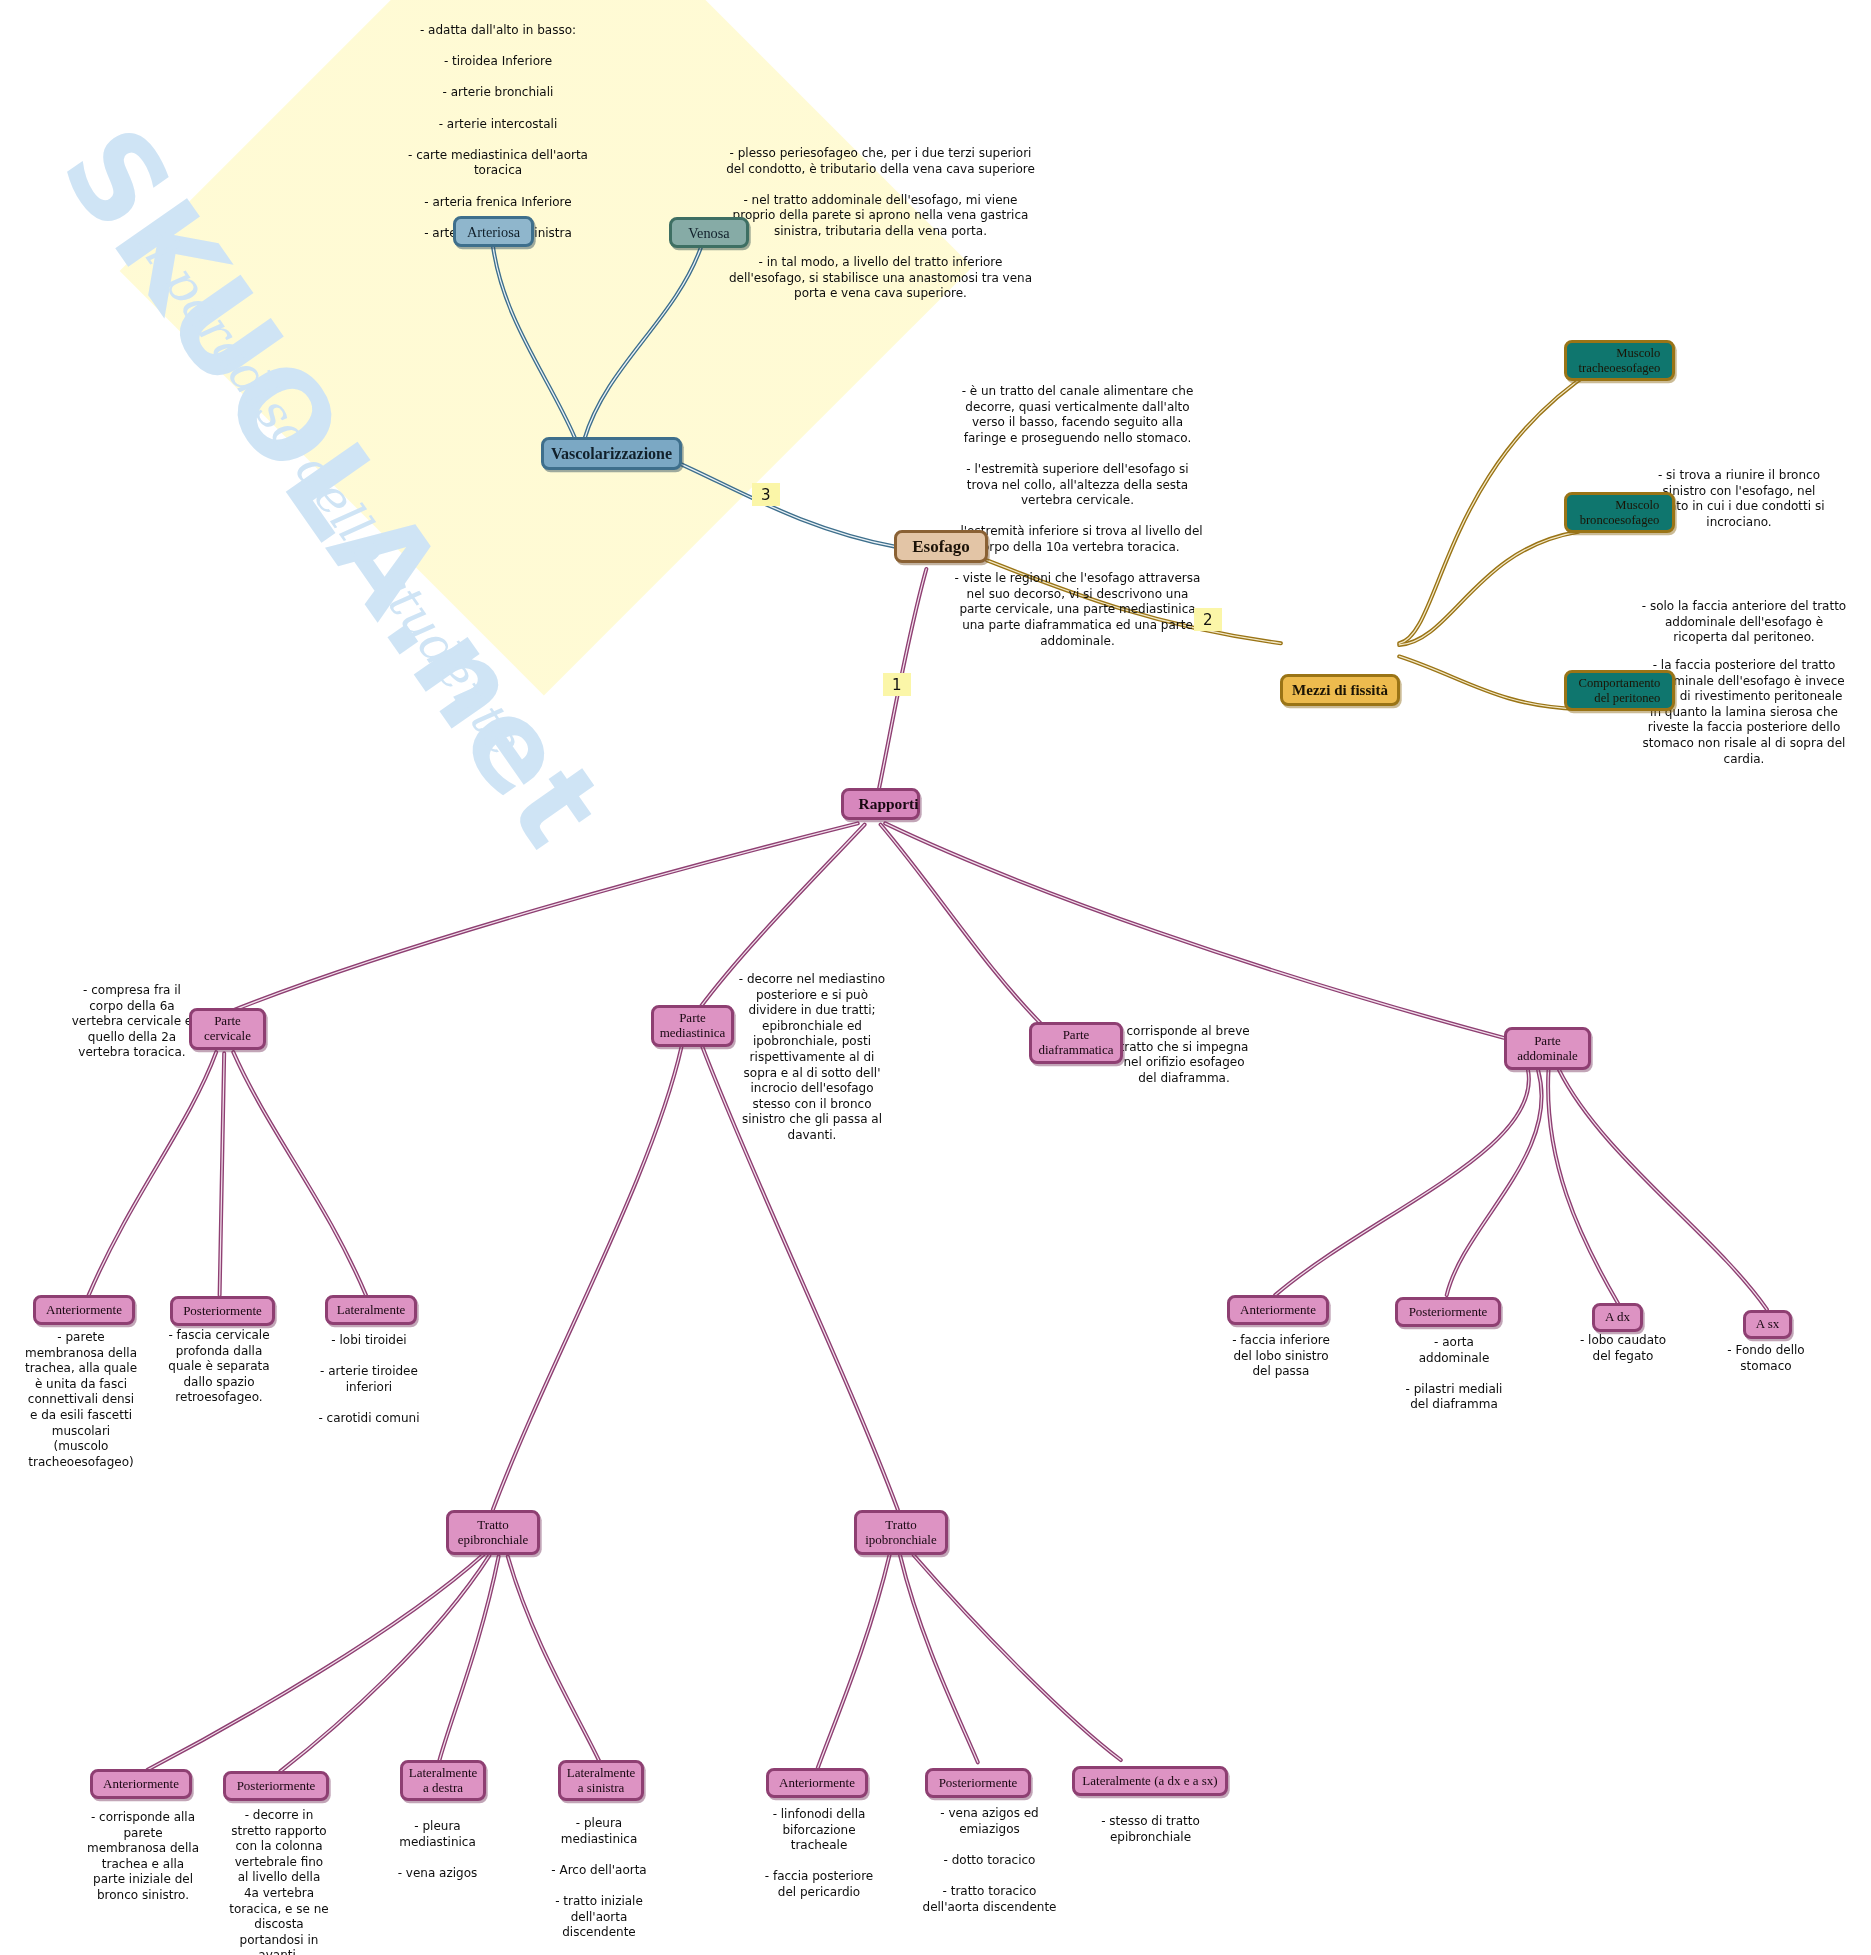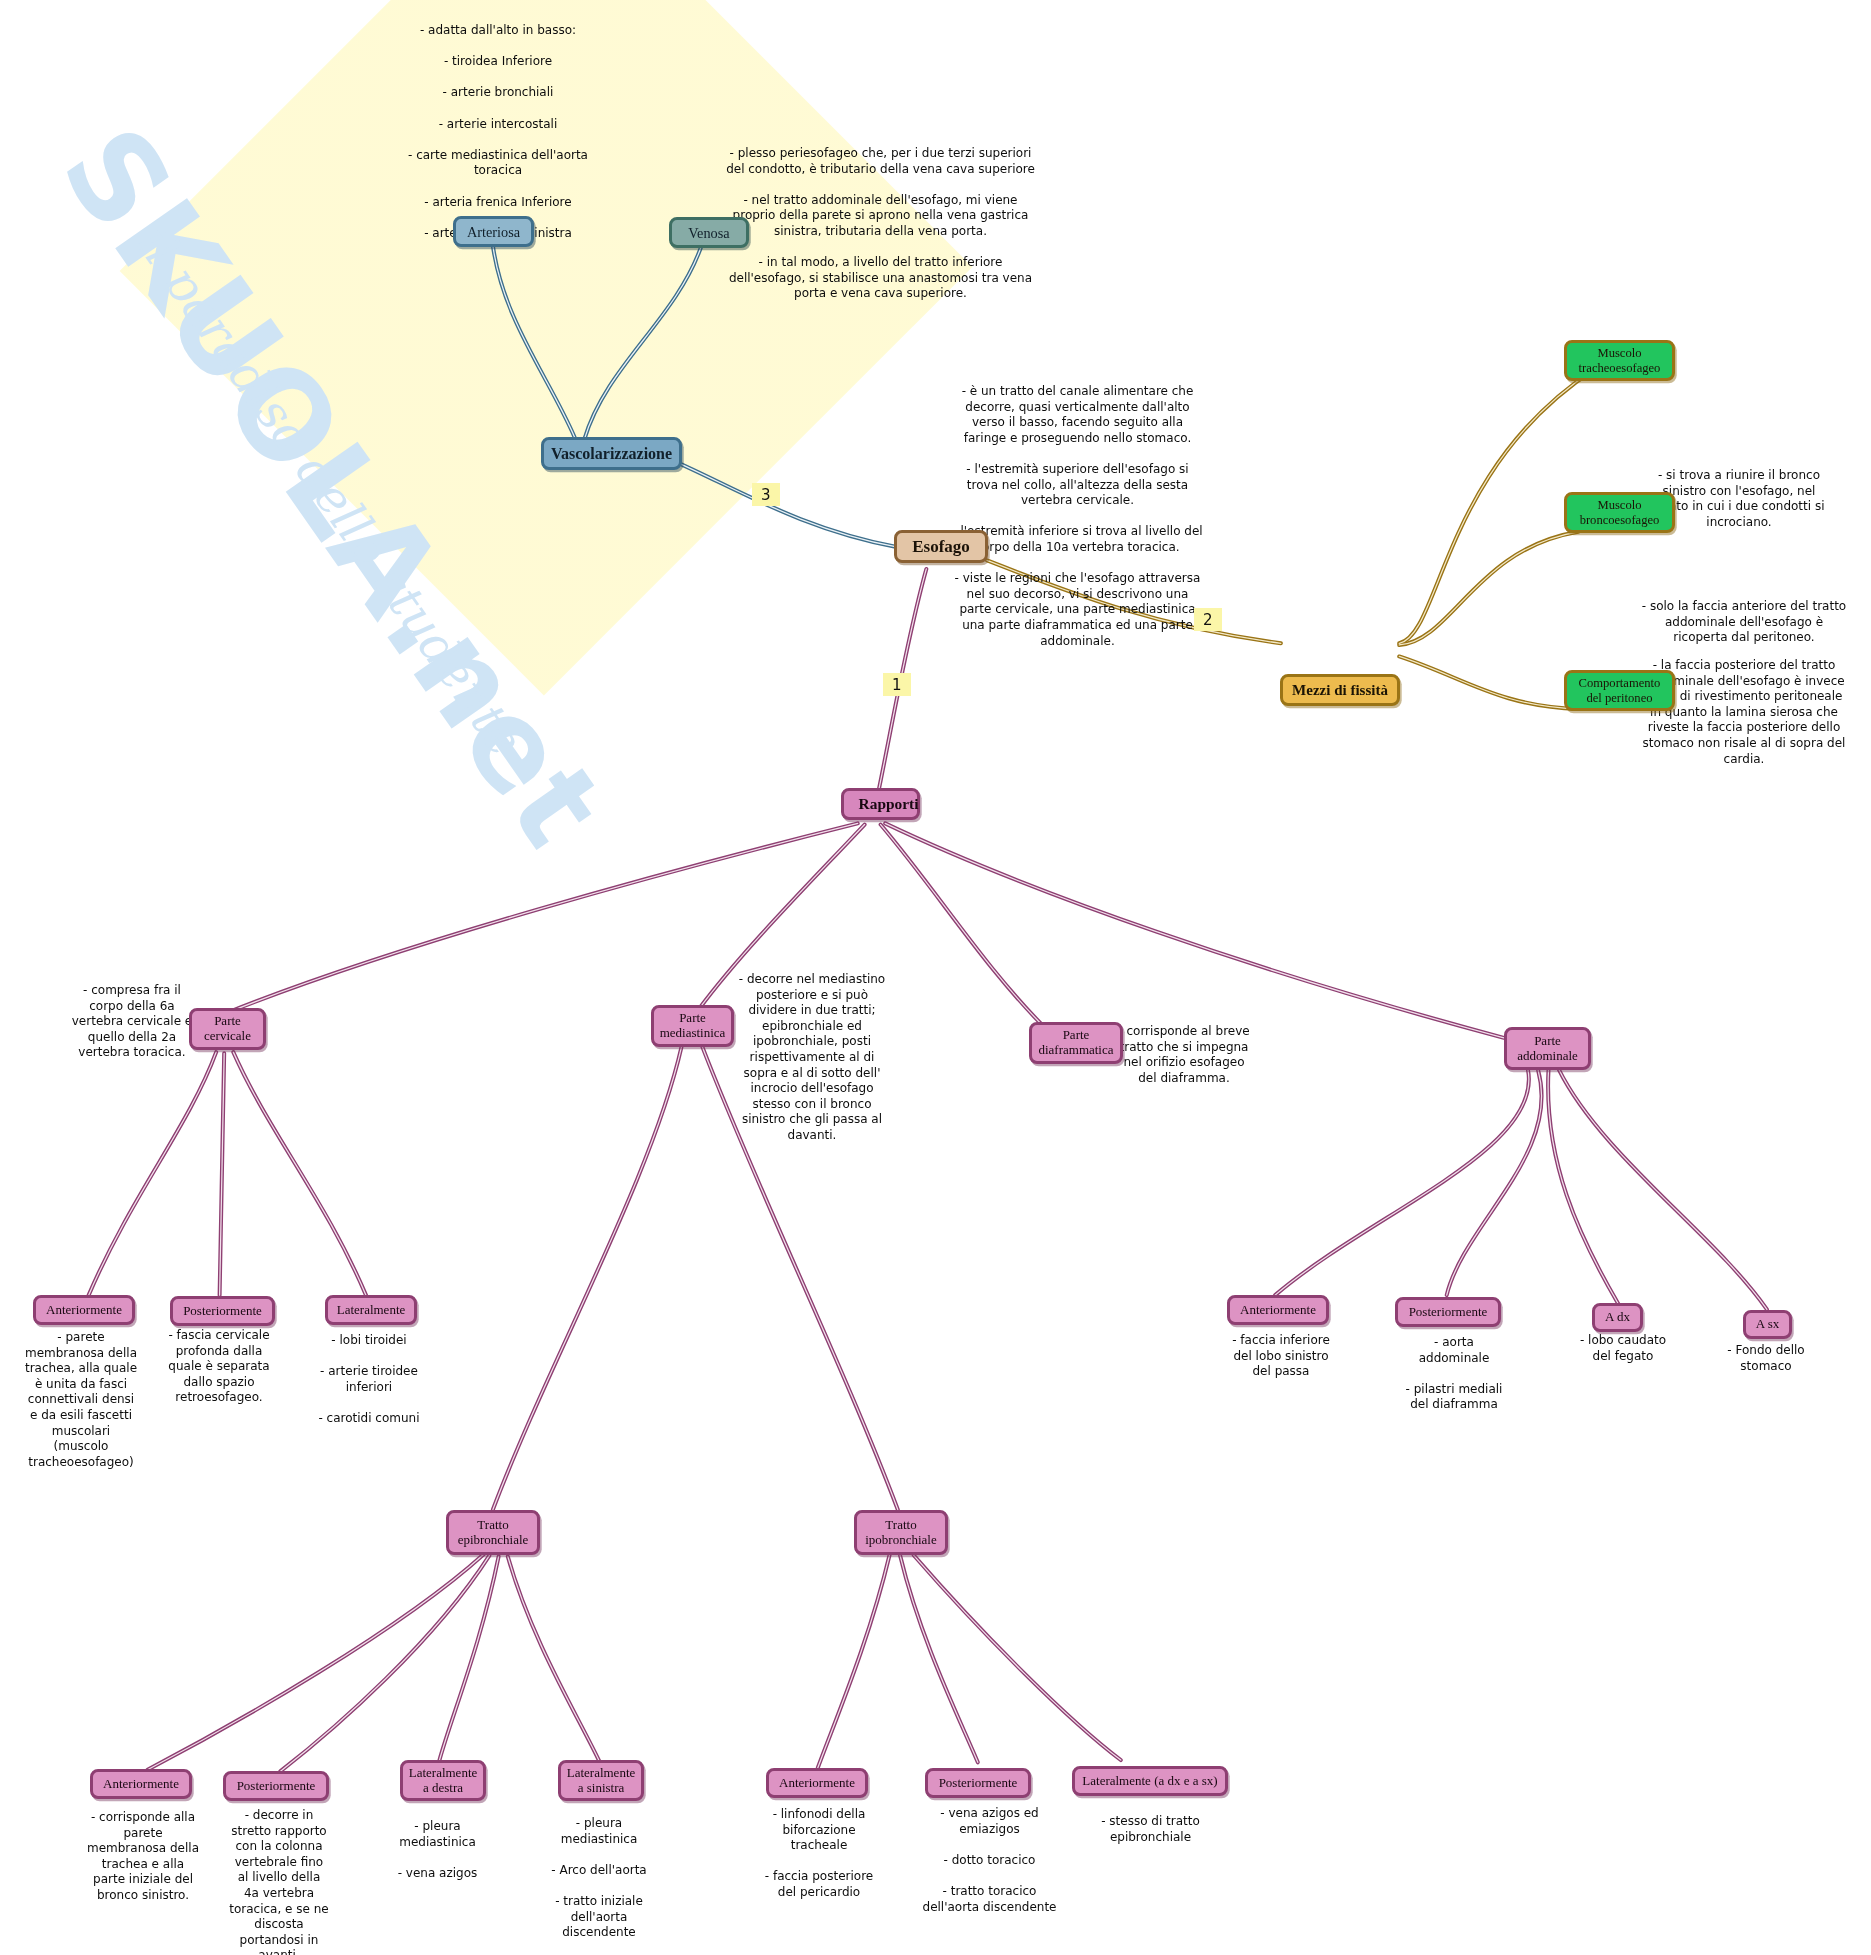--- a/index.html
+++ b/index.html
@@ -57,22 +57,23 @@
   .n-center{
     background:#e3c5a6;border:3.4px solid #8a6134;color:#1b1208;
     font-weight:bold;box-shadow:1.7px 2.3px 0 rgba(120,85,45,.45);
   }
   
   .n-gold{
     background:#edbb4e;border:3.4px solid #9a7416;color:#1b1405;
     font-weight:bold;box-shadow:1.7px 2.3px 0 rgba(140,105,20,.45);margin-top:48px;
   }
   .n-gold-light{
-    background:#22c55e;border:3.4px solid #9a7416;color:#1b1405;
+    background:#0f766e;border:3.4px solid #9a7416;color:#1b1405;
     box-shadow:1.7px 2.3px 0 rgba(140,105,20,.45);
+    text-align:right;
   }
   
   .n-purple{
     background:#d787bd;border:3.4px solid #8e3f72;color:#190812;
     font-weight:bold;box-shadow:1.7px 2.3px 0 rgba(120,55,95,.45);
   }
   .n-purple-light{
     background:#dd93c3;border:3.4px solid #8e3f72;color:#190812;
     box-shadow:1.7px 2.3px 0 rgba(120,55,95,.45);
   }

